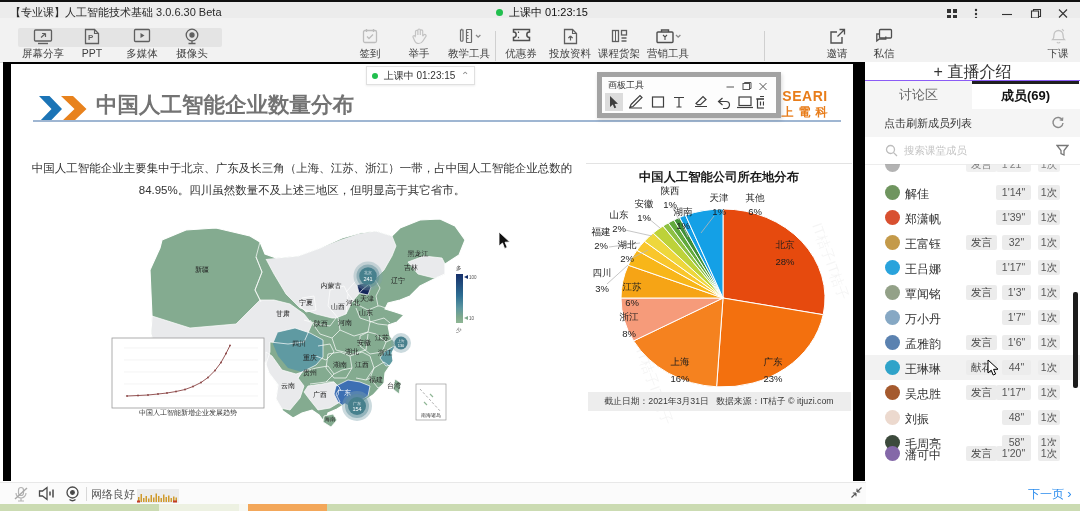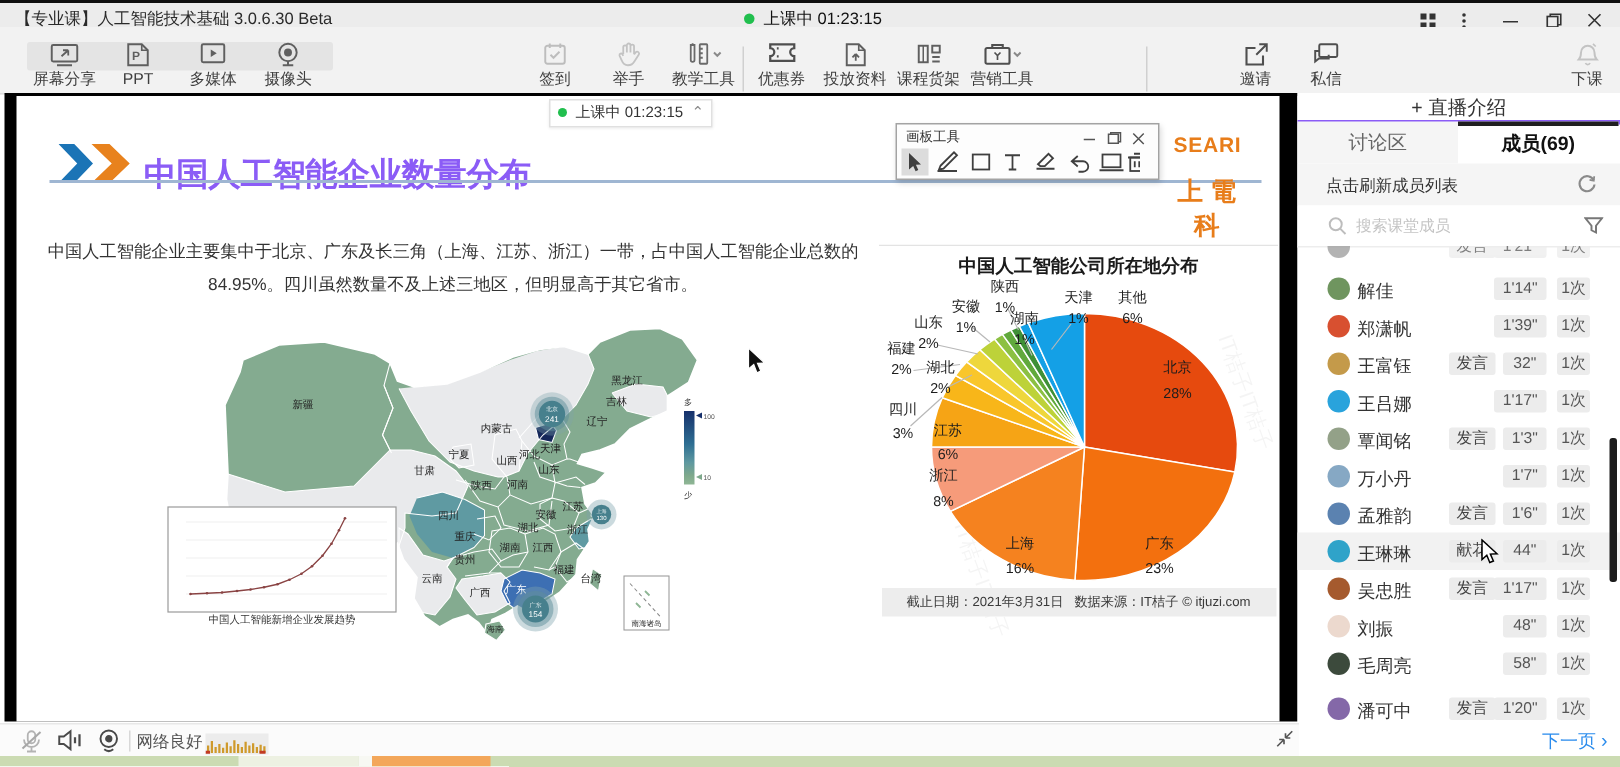--- a/index.html
+++ b/index.html
@@ -15,31 +15,31 @@
   #toolbar{left:0;top:18px;width:1080px;height:44px;background:#f2f2f2;border-bottom:1px solid #dcdcdc;}
   .tbtn{position:absolute;top:10px;width:70px;text-align:center;}
   .tbtn .ic{height:18px;}
   .tbtn .lb{font-size:10.5px;color:#3f3f3f;margin-top:1px;line-height:12px;white-space:nowrap;}
   #icstrip{left:18px;top:10px;width:204px;height:19px;background:#e4e4e4;border-radius:2px;}
   .tsep{position:absolute;top:13px;width:1px;height:30px;background:#d0d0d0;}
   
   #stage{left:3px;top:62px;width:862px;height:419px;background:#000;}
   #slide{left:11px;top:64px;width:842px;height:417px;background:#fff;overflow:hidden;}
   
-  #stitle{left:85px;top:41px;font-size:21.5px;font-weight:bold;color:#8b5cf6;line-height:22px;}
+  #stitle{left:85px;top:30px;font-size:21.5px;font-weight:bold;color:#737373;line-height:22px;}
   #bluerule{left:22px;top:56px;width:808px;height:2px;background:#9fb6d2;}
   #para{left:15px;top:92.5px;width:552px;font-size:11.5px;color:#333;text-align:center;line-height:22.5px;}
   
   #pill{left:355px;top:2px;width:107px;height:17px;background:#fff;border:1px solid #e0e0e0;font-size:10px;color:#333;text-align:center;line-height:17px;box-shadow:0 1px 2px rgba(0,0,0,.08);}
   
-  #palette{left:586px;top:18px;width:174px;height:36px;background:#fdfdfd;border:1px solid #a3a3a3;box-shadow:1px 2px 4px rgba(0,0,0,.15);}
+  #palette{left:586px;top:8px;width:174px;height:36px;background:#fdfdfd;border:5px solid #a3a3a3;box-shadow:1px 2px 4px rgba(0,0,0,.15);}
   #palette .ttl{left:6px;top:2px;font-size:9px;color:#333;}
   
   #sidebar{left:865px;top:62px;width:215px;height:449px;background:#fff;}
-  #sb-intro{left:0;top:2px;width:215px;height:16px;background:#fff;border-bottom:3px solid #8b5cf6;text-align:center;font-size:13px;color:#333;line-height:15px;}
+  #sb-intro{left:0;top:2px;width:215px;height:16px;background:#fff;border-bottom:1px solid #8b5cf6;text-align:center;font-size:16px;color:#333;line-height:15px;}
   .tab{position:absolute;top:19px;height:28px;width:107px;font-size:13px;text-align:center;line-height:28px;}
   #tab1{left:0;background:#f5f5f5;color:#666;}
   #tab2{left:107px;background:#fff;color:#111;font-weight:bold;border-top:3px solid #1f1f1f;height:25px;line-height:23px;}
   #refresh{left:0;top:47px;width:215px;height:28px;background:#f5f5f5;font-size:11px;color:#333;}
   #search{left:0;top:75px;width:215px;height:27px;background:#fff;border-bottom:1px solid #ededed;}
   .mrow{position:absolute;left:0;width:215px;height:25px;}
   .mrow .av{position:absolute;left:20px;top:5px;width:15px;height:15px;border-radius:50%;}
   .mrow .nm{position:absolute;left:40px;top:6px;font-size:12px;color:#333;}
   .pill2{position:absolute;top:5px;height:15px;background:#ececec;border-radius:2px;font-size:10.5px;color:#555;text-align:center;line-height:15px;}
   #nextpage{left:1028px;top:486px;font-size:12px;color:#2b8ced;}
@@ -230,21 +230,21 @@
     <svg class="icsvg" style="left:28px;top:32px" width="50" height="26" viewBox="0 0 50 26">
       <path d="M0,0 h10.5 l12.5,13 -12.5,13 h-10.5 l12.5,-13 Z" fill="#1b74b6"></path>
       <path d="M22,0 h12 l13.5,13 -13.5,13 h-12 l13.5,-13 Z" fill="#e8821d"></path>
     </svg>
     <div id="stitle" class="abs">中国人工智能企业数量分布</div>
     <div id="bluerule" class="abs"></div>
     <div id="para" class="abs">中国人工智能企业主要集中于北京、广东及长三角（上海、江苏、浙江）一带，占中国人工智能企业总数的84.95%。四川虽然数量不及上述三地区，但明显高于其它省市。</div>
 
     <div class="abs" style="left:762px;top:24px;width:64px;text-align:center;color:#e87d1a;">
       <div style="font-size:14px;font-weight:bold;letter-spacing:0.5px;">SEARI</div>
-      <div style="font-size:17px;font-weight:bold;letter-spacing:5px;font-family:'Liberation Serif',serif;margin-top:12px;padding-left:4px;">上電科</div>
+      <div style="font-size:12px;font-weight:bold;letter-spacing:5px;font-family:'Liberation Serif',serif;margin-top:0;padding-left:4px;">上電科</div>
     </div>
 
     <div id="mapbox" class="abs" style="left:79px;top:148px;width:390px;height:255px;">
       <svg width="390" height="255" viewBox="0 0 390 255" font-family="Liberation Sans,sans-serif">
         <defs>
           <path id="cn" d="M72,28 L96,18 L126,16 L160,24 L170,30 L175,42 L186,46 L208,44 L230,36 L252,26 L270,21 L286,19 L302,24 L310,16 L330,8 L350,7 L365,14 L375,28 L369,43 L355,52 L355,62 L342,68 L330,74 L320,84 L310,88 L298,91 L295,97 L305,100 L314,103 L307,110 L298,113 L300,124 L306,132 L302,141 L303,149 L295,161 L294,171 L283,183 L271,191 L262,196 L255,192 L247,197 L238,201 L235,211 L229,203 L222,198 L212,201 L203,206 L193,199 L186,187 L188,173 L179,161 L175,150 L150,161 L128,173 L111,189 L98,181 L79,166 L65,141 L61,121 L62,104 L60,58 L70,36 Z"></path>
           <clipPath id="cnclip">
               <use href="#cn"></use>
             </clipPath>
           <linearGradient id="lg" x1="0" y1="0" x2="0" y2="1">
@@ -601,21 +601,21 @@
           <div class="nm">刘振</div>
           <div class="pill2" style="left:137px;width:29px;">48"</div>
           <div class="pill2" style="left:173px;width:22px;">1次</div>
         </div>
       <div class="mrow" style="top:367.5px">
           <div class="av" style="background:#3c4a3c;"></div>
           <div class="nm">毛周亮</div>
           <div class="pill2" style="left:137px;width:29px;">58"</div>
           <div class="pill2" style="left:173px;width:22px;">1次</div>
         </div>
-      <div class="mrow" style="top:398px">
+      <div class="mrow" style="top:379px">
           <div class="av" style="background:#8468a8;"></div>
           <div class="nm">潘可中</div>
           <div class="pill2" style="left:101px;width:31px;color:#444;">发言</div>
           <div class="pill2" style="left:131px;width:35px;">1'20"</div>
           <div class="pill2" style="left:173px;width:22px;">1次</div>
         </div>
     </div>
   </div>
   <div id="nextpage" class="abs">下一页 <span style="font-size:13px;">›</span></div>
   <div id="sbscroll" class="abs"></div>

